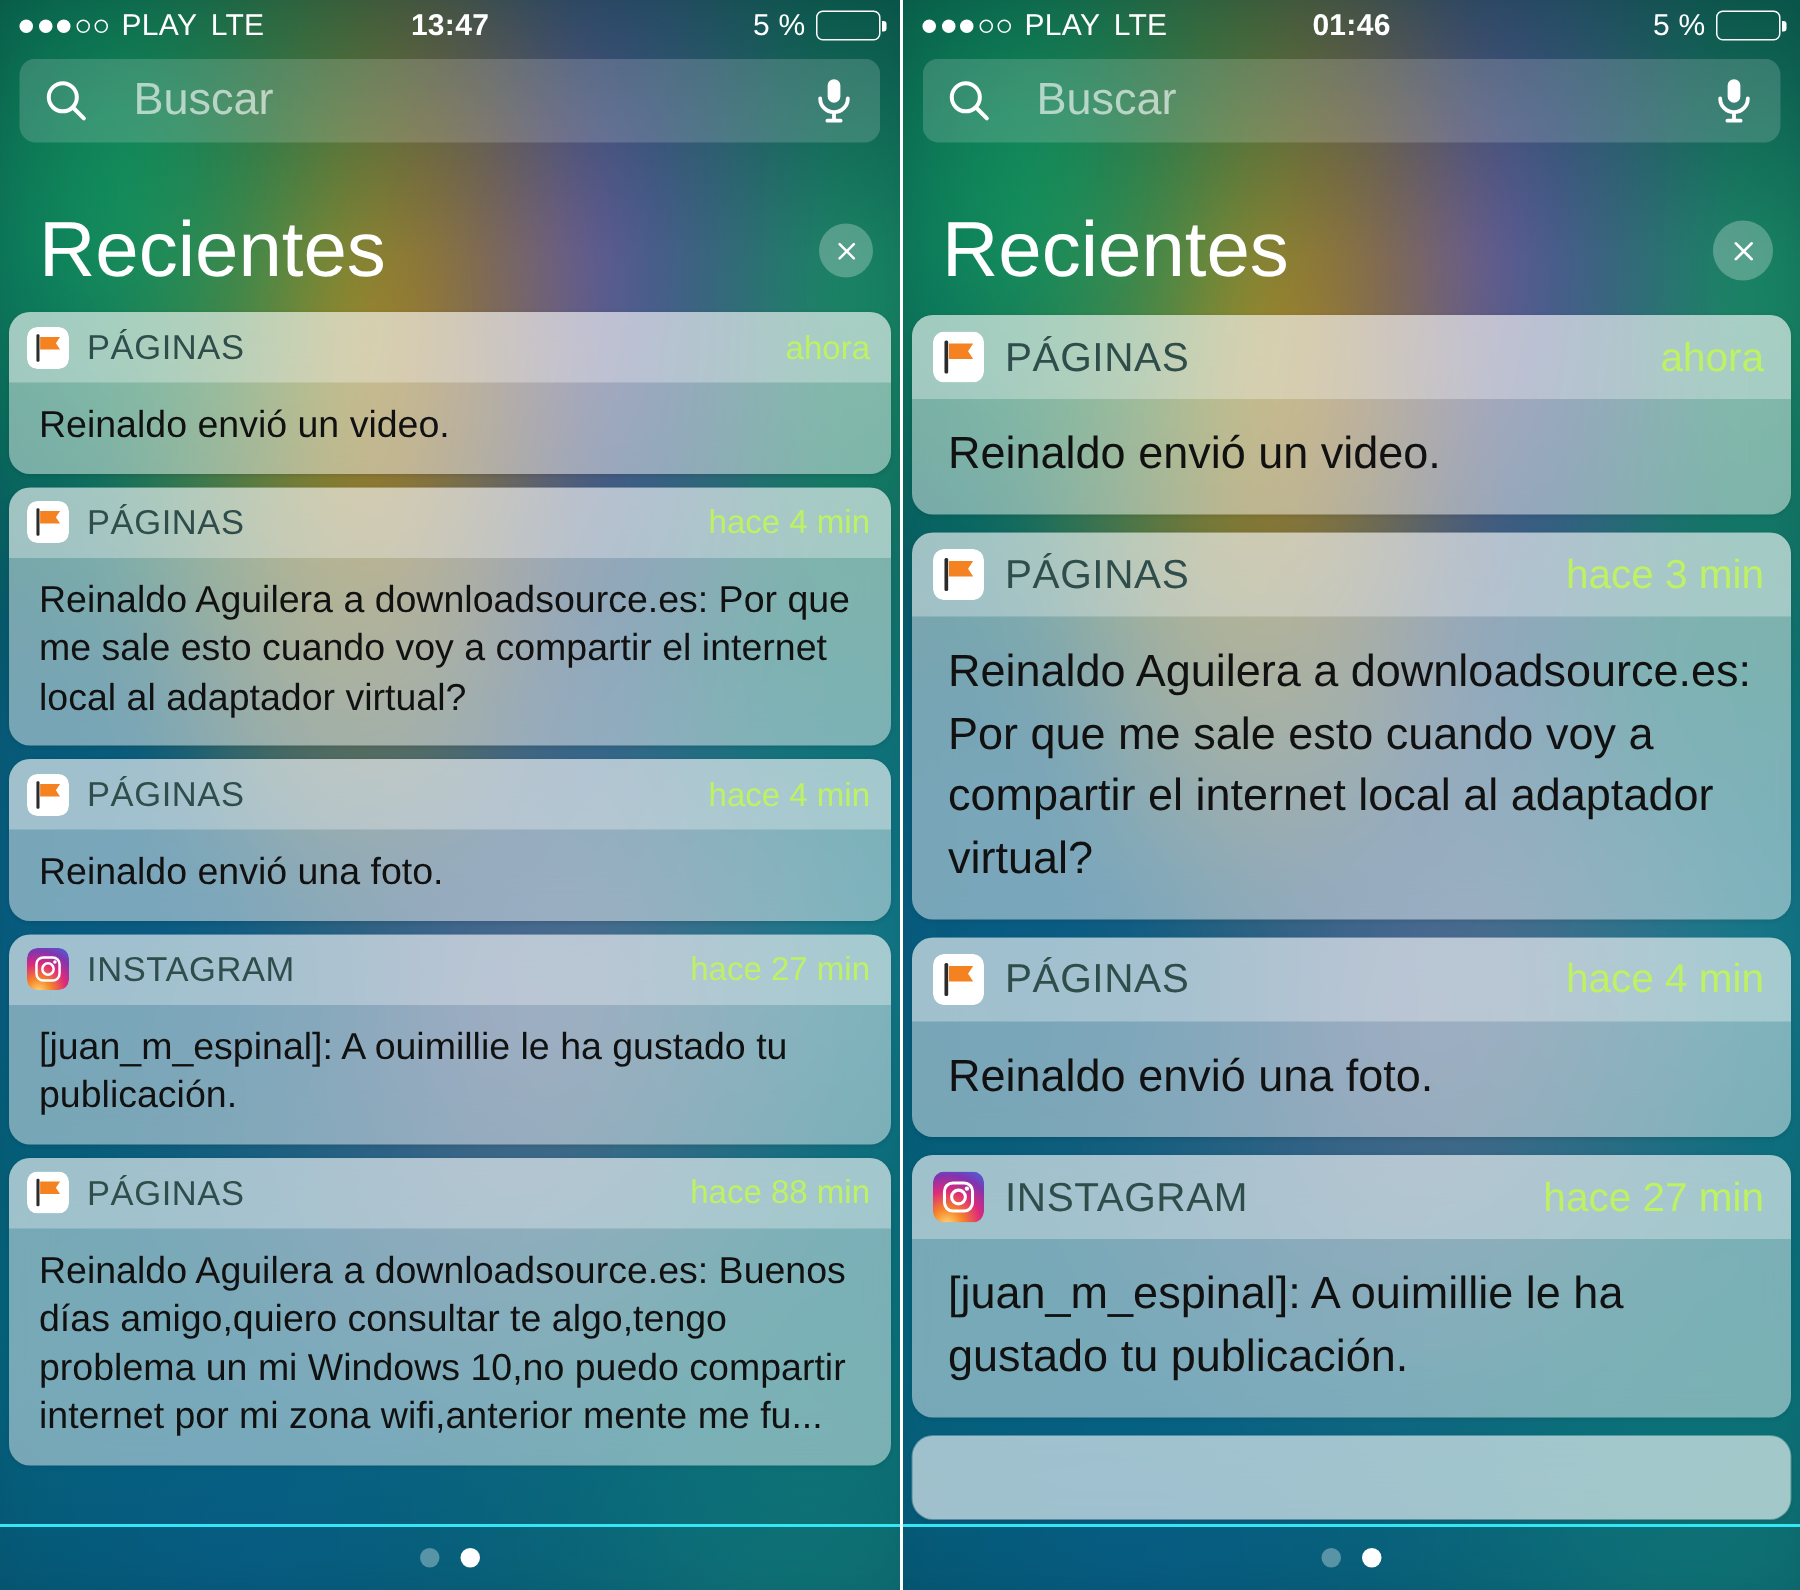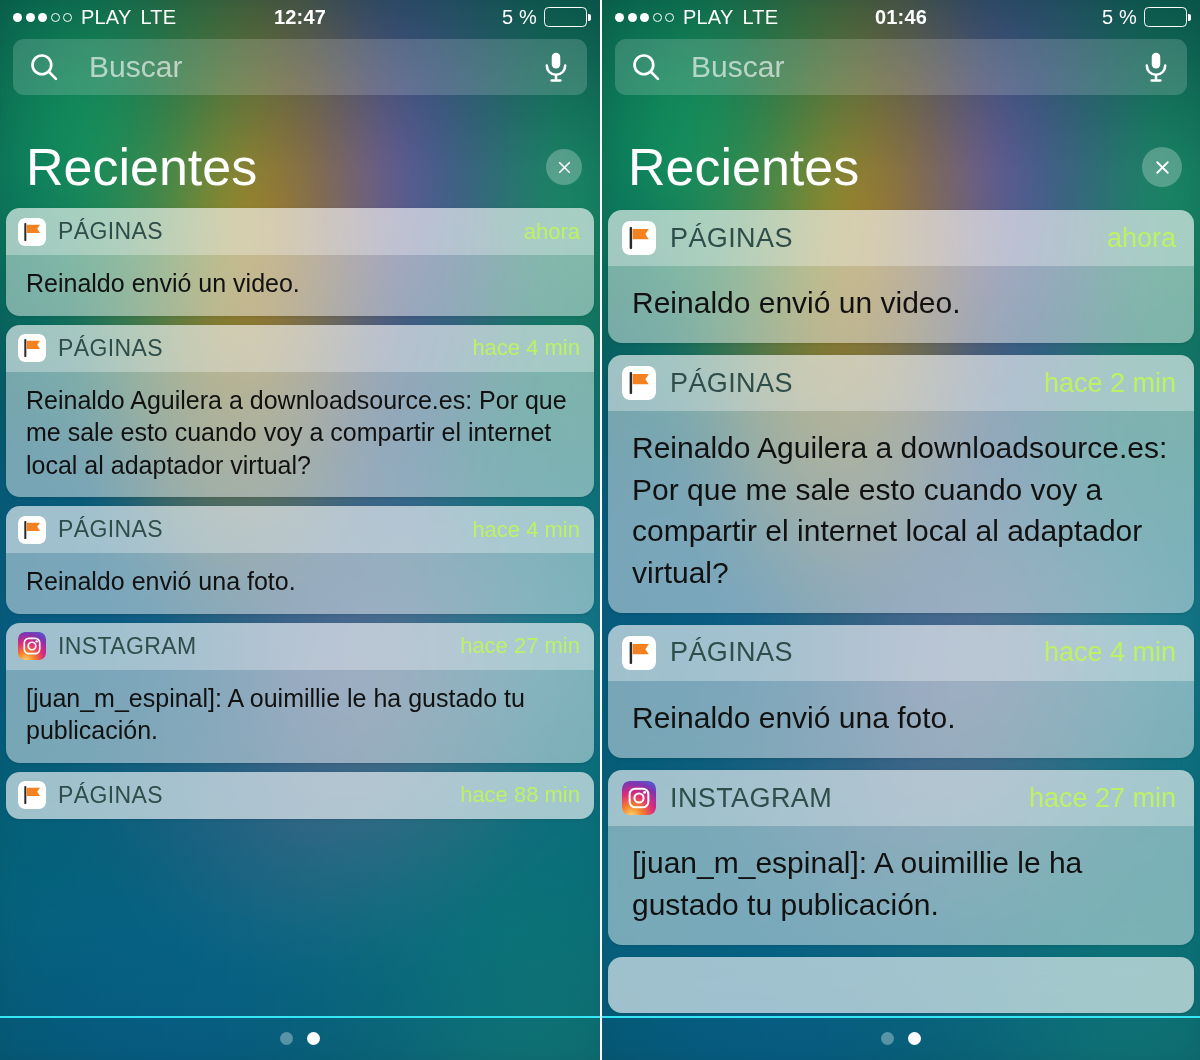--- a/index.html
+++ b/index.html
@@ -197,21 +197,21 @@
           <span class="dots">
             <i class="dot"></i>
               <i class="dot"></i>
               <i class="dot"></i>
             <i class="dot hollow"></i>
               <i class="dot hollow"></i>
           </span>
           <span class="carrier">PLAY</span>
           <span class="radio">LTE</span>
         </div>
-        <div class="sb-mid">12:47</div>
+        <div class="sb-mid">13:47</div>
         <div class="sb-right">
           <span class="battpct">5 %</span>
           <span class="battery">
             <span class="battfill" style="width: 6%; background: rgb(255, 59, 31);"></span>
           </span>
         </div>
       </div>
 
       <div class="searchbar">
         <span class="search-ico">
@@ -318,20 +318,21 @@
             <span class="app-icon">
               <svg viewBox="0 0 40 40" width="100%" height="100%">
                 <rect width="40" height="40" rx="9" fill="#ffffff"></rect>
                 <rect x="9" y="7" width="2.9" height="26" rx="1.2" fill="#2b2b2b"></rect>
                 <path d="M12.5 9.5h19l-4 6 4 6h-19z" fill="#f58220"></path>
               </svg>
             </span>
             <span class="app-name">PÁGINAS</span>
             <span class="notif-time">hace 88 min</span>
           </div>
+          <div class="notif-body">Reinaldo Aguilera a downloadsource.es: Buenos días amigo,quiero consultar te algo,tengo problema un mi Windows 10,no puedo compartir internet por mi zona wifi,anterior mente me fu...</div>
         </div>
 
       </div>
     </div>
 
     <div class="bottombar">
       <div class="hairline"></div>
       <div class="pagedots">
         <i class="pd"></i>
         <i class="pd active"></i>
@@ -414,21 +415,21 @@
         <div class="notif">
           <div class="notif-head">
             <span class="app-icon">
               <svg viewBox="0 0 40 40" width="100%" height="100%">
                 <rect width="40" height="40" rx="9" fill="#ffffff"></rect>
                 <rect x="9" y="7" width="2.9" height="26" rx="1.2" fill="#2b2b2b"></rect>
                 <path d="M12.5 9.5h19l-4 6 4 6h-19z" fill="#f58220"></path>
               </svg>
             </span>
             <span class="app-name">PÁGINAS</span>
-            <span class="notif-time">hace 2 min</span>
+            <span class="notif-time">hace 3 min</span>
           </div>
           <div class="notif-body">Reinaldo Aguilera a downloadsource.es: Por que me sale esto cuando voy a compartir el internet local al adaptador virtual?</div>
         </div>
 
         <div class="notif">
           <div class="notif-head">
             <span class="app-icon">
               <svg viewBox="0 0 40 40" width="100%" height="100%">
                 <rect width="40" height="40" rx="9" fill="#ffffff"></rect>
                 <rect x="9" y="7" width="2.9" height="26" rx="1.2" fill="#2b2b2b"></rect>

